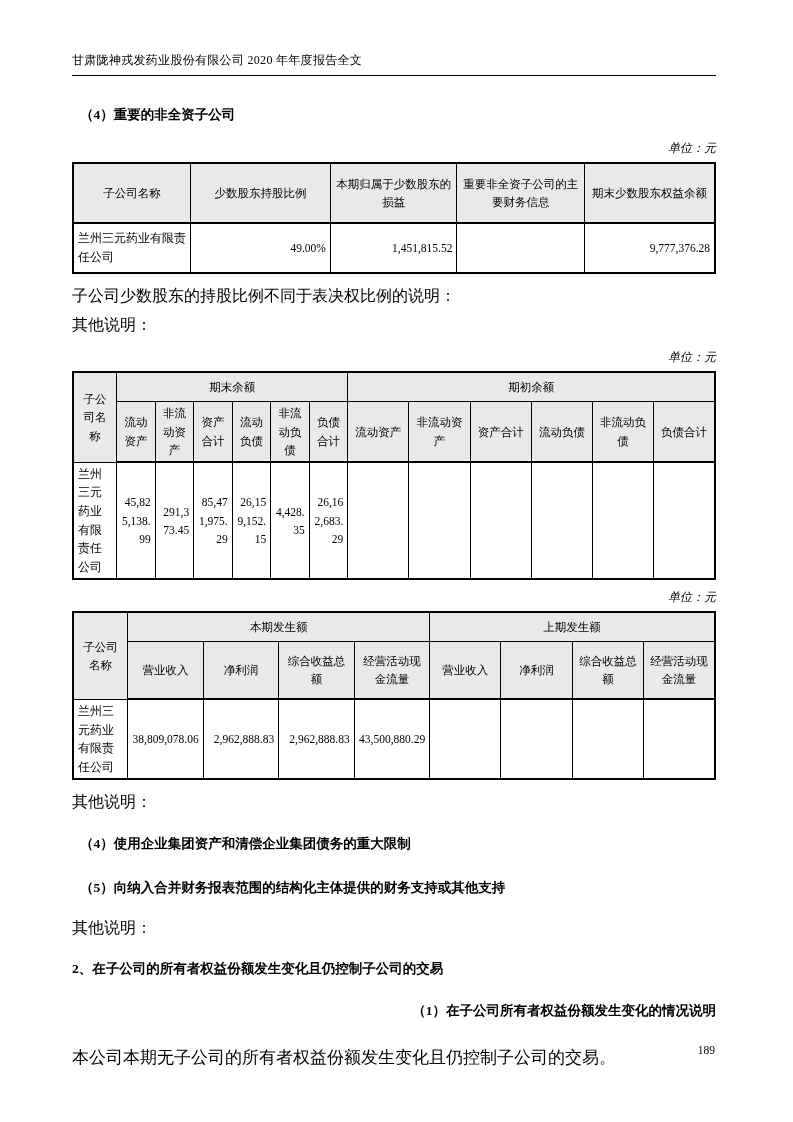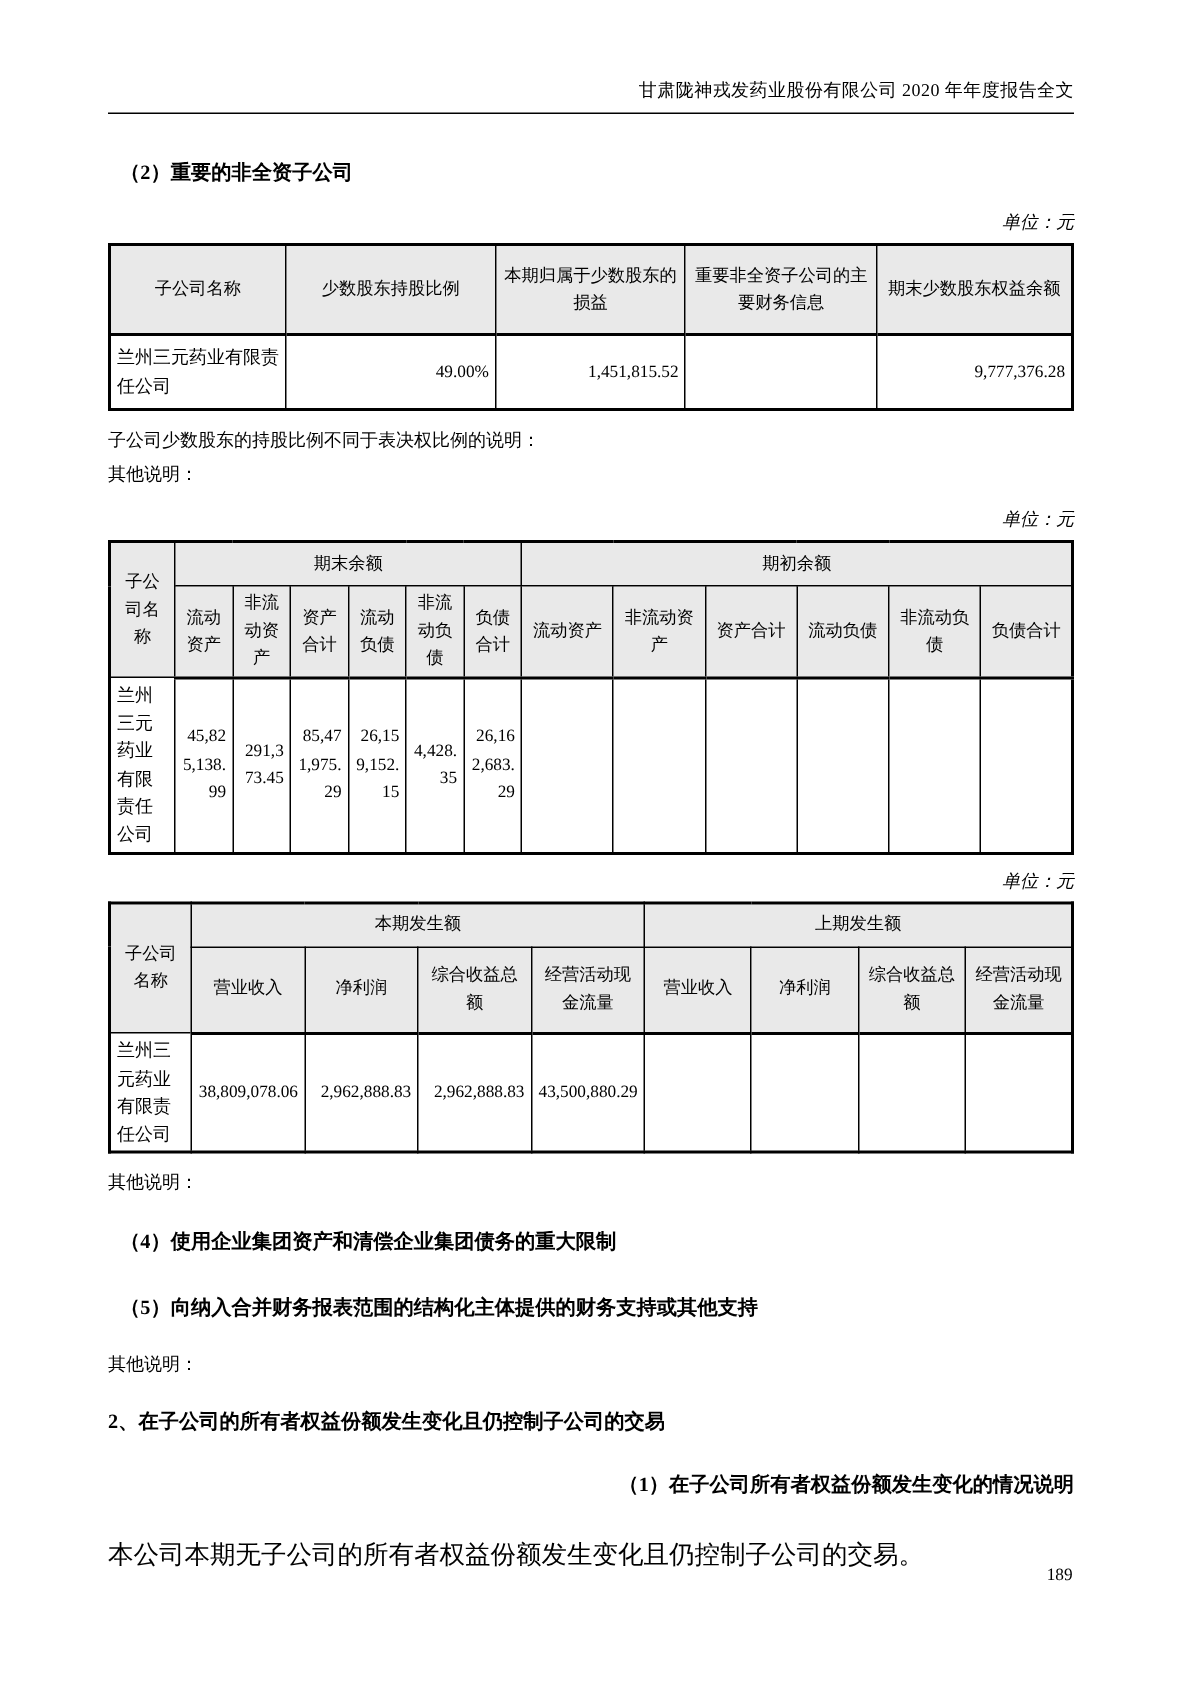--- a/index.html
+++ b/index.html
@@ -12,36 +12,35 @@
     width: 793px;
     height: 1122px;
     background: #ffffff;
     box-sizing: border-box;
     padding: 52px 77px 0 72px;
     font-family: "Liberation Serif", "DejaVu Serif", serif;
     color: #000000;
     overflow: hidden;
   }
   .doc-header {
-    text-align: right;
     font-size: 12px;
     letter-spacing: 0.3px;
     padding-bottom: 6px;
     border-bottom: 1.5px solid #000;
   }
   .heading {
     font-size: 13.5px;
     font-weight: bold;
     padding-left: 8px;
   }
   .heading.flush { padding-left: 0; }
   .h-s2       { margin-top: 30px; }
   .unit-line  { text-align: right; font-size: 12px; font-style: italic; }
   .unit-1     { margin-top: 16px; }
-  .note-line  { font-size: 12px; line-height: 1.35; }
+  .note-line  { font-size: 16px; line-height: 1.35; }
   .note-a     { margin-top: 11px; }
   .note-b     { margin-top: 7px; }
   .h-s3       { margin-top: 24px; }
   .unit-2     { margin-top: 14px; }
   .unit-3     { margin-top: 9px; }
   .note-c     { margin-top: 11px; }
   .h-s4       { margin-top: 22px; }
   .h-s5       { margin-top: 26px; }
   .note-d     { margin-top: 20px; }
   .h-main2    { margin-top: 22px; }
@@ -87,21 +86,21 @@
 </style>
 </head>
 <body>
 
 <div class="page">
 
   <div class="doc-header">
     <span>甘肃陇神戎发药业股份有限公司 2020 年年度报告全文</span>
   </div>
 
-  <div class="heading h-s2">（2）重要的非全资子公司</div>
+  <div class="heading h-s2">（4）重要的非全资子公司</div>
 
   <div class="unit-line unit-1">单位：元</div>
 
   <table class="t1">
     <colgroup>
       <col style="width:18.3%">
         <col style="width:21.8%">
         <col style="width:19.7%">
         <col style="width:19.9%">
         <col style="width:20.3%">

